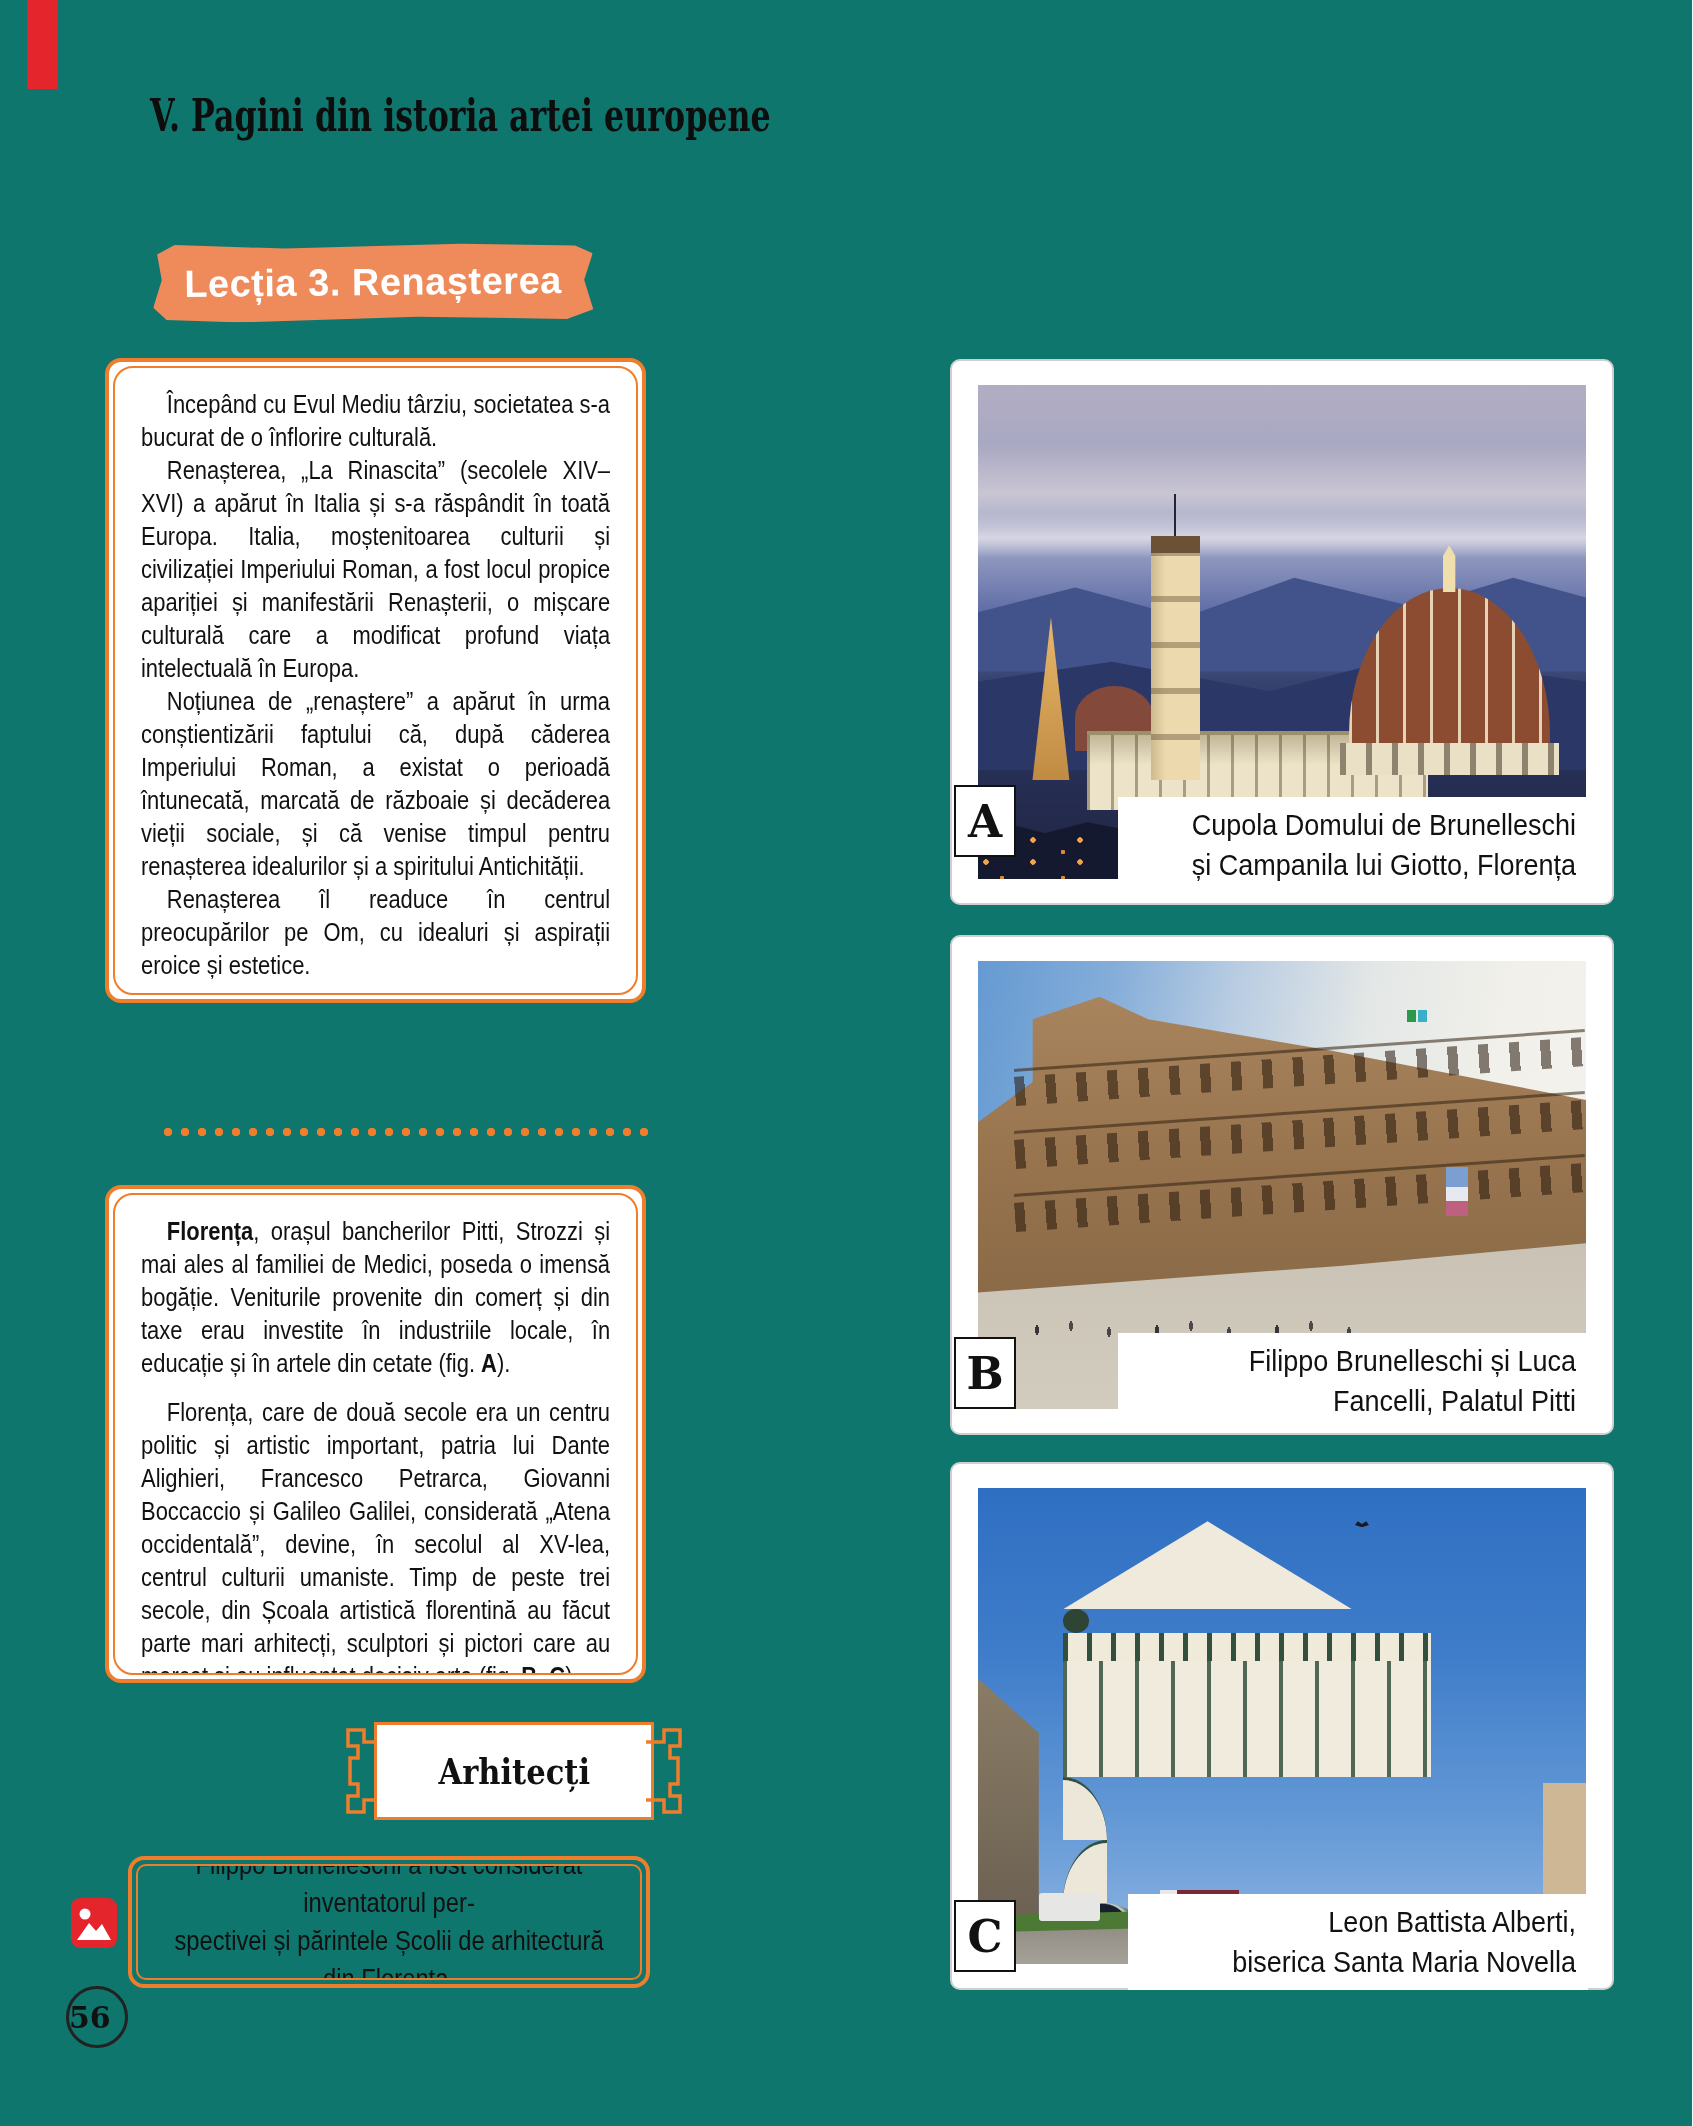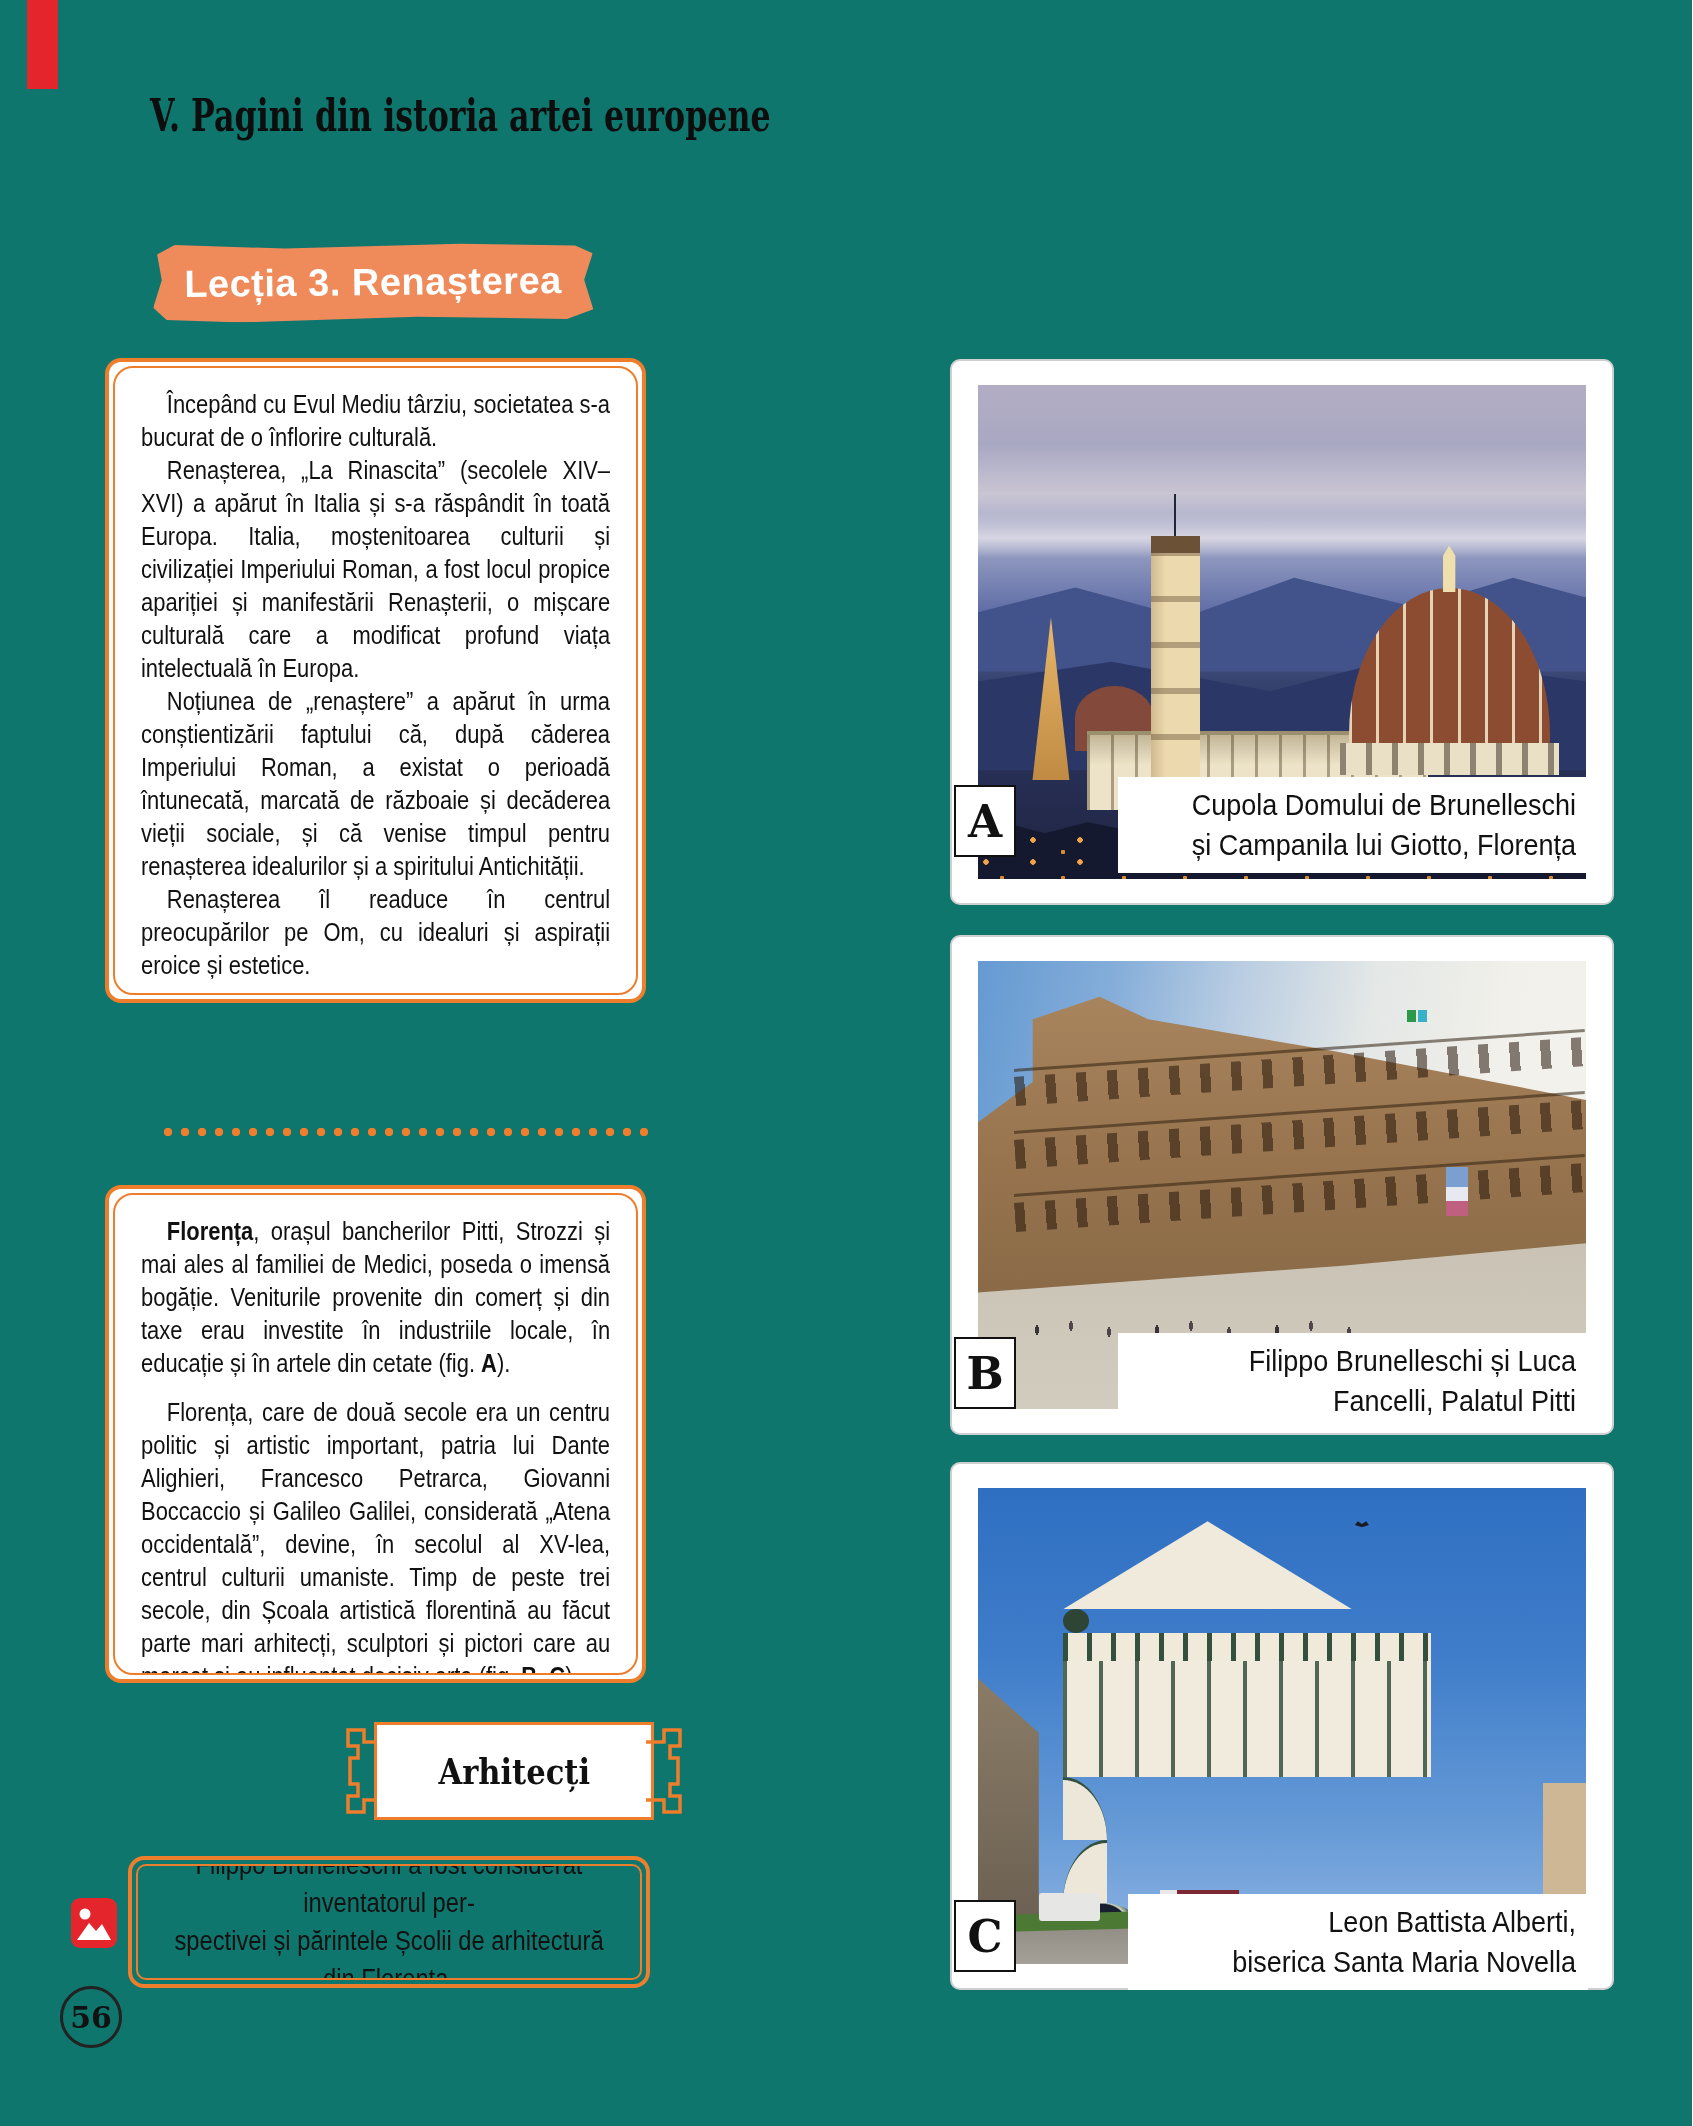--- a/index.html
+++ b/index.html
@@ -50,22 +50,22 @@
   
   .note-box{position:absolute;left:128px;top:1856px;width:522px;height:132px;border:4px solid #ee7e2b;
         border-radius:16px;box-sizing:border-box;}
   .note-inner{position:absolute;inset:4px;border:2px solid #ee7e2b;border-radius:10px;
         display:flex;flex-direction:column;justify-content:center;text-align:center;
         font-size:27px;line-height:38px;overflow:hidden;}
   .note-inner span{display:block;transform:scaleX(.88);}
 
   
   .pic-icon{position:absolute;left:70px;top:1897px;width:48px;height:52px;}
-  .page-num{position:absolute;left:60px;top:1986px;width:62px;height:62px;border:3px solid #222;
-        border-radius:50%;display:flex;align-items:center;justify-content:center;box-sizing:border-box;
+  .page-num{position:absolute;left:66px;top:1986px;width:62px;height:62px;border:3px solid #222;
+        border-radius:50%;display:flex;align-items:center;justify-content:flex-start;box-sizing:border-box;
         font-family:"DejaVu Serif",serif;font-weight:bold;font-size:30px;}
 
   
   .figure-card{position:absolute;background:#fff;border:2px solid #cfcfcf;border-radius:10px;box-sizing:border-box;}
   .photo{position:absolute;left:26px;right:26px;top:24px;bottom:24px;overflow:hidden;z-index:1;}
   .photo > div{position:absolute;}
   .fig-label{position:absolute;left:2px;width:62px;height:72px;background:#fff;border:2px solid #111;
         display:flex;align-items:center;justify-content:center;font-family:"DejaVu Serif",serif;
         font-weight:bold;font-size:44px;z-index:3;box-sizing:border-box;}
   .fig-caption{position:absolute;right:24px;background:#fff;z-index:2;text-align:right;
@@ -219,21 +219,21 @@
       <div class="pa-dome2"></div>
       <div class="pa-nave"></div>
       <div class="pa-antenna"></div>
       <div class="pa-cap"></div>
       <div class="pa-campanile"></div>
       <div class="pa-dome"></div>
       <div class="pa-drum"></div>
       <div class="pa-lantern"></div>
     </div>
     <div class="fig-label" style="top:424px;">A</div>
-    <div class="fig-caption" style="top:416px;width:470px;">
+    <div class="fig-caption" style="top:436px;width:470px;">
       <span>Cupola Domului de Brunelleschi</span>
       <span>și Campanila lui Giotto, Florența</span>
     </div>
   </div>
 
   <div class="figure-card" style="left:950px;top:935px;width:664px;height:500px;">
     <div class="photo photo-b">
       <div class="pb-building"></div>
       <div class="pb-cornice" style="top:24%;"></div>
       <div class="pb-row" style="top:26%;"></div>

